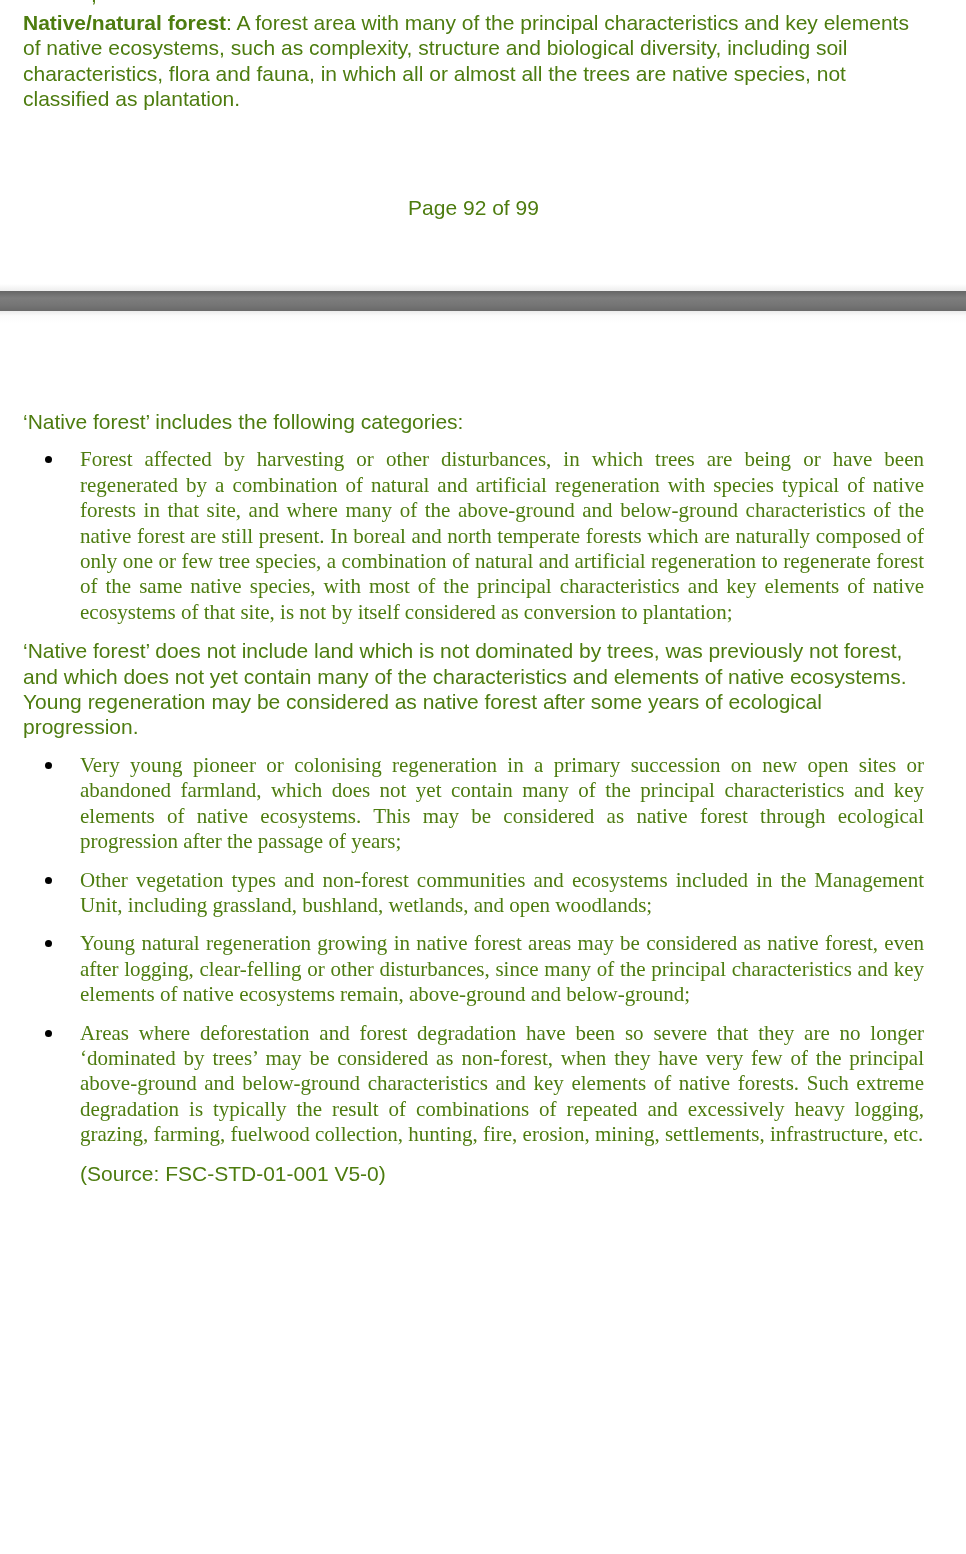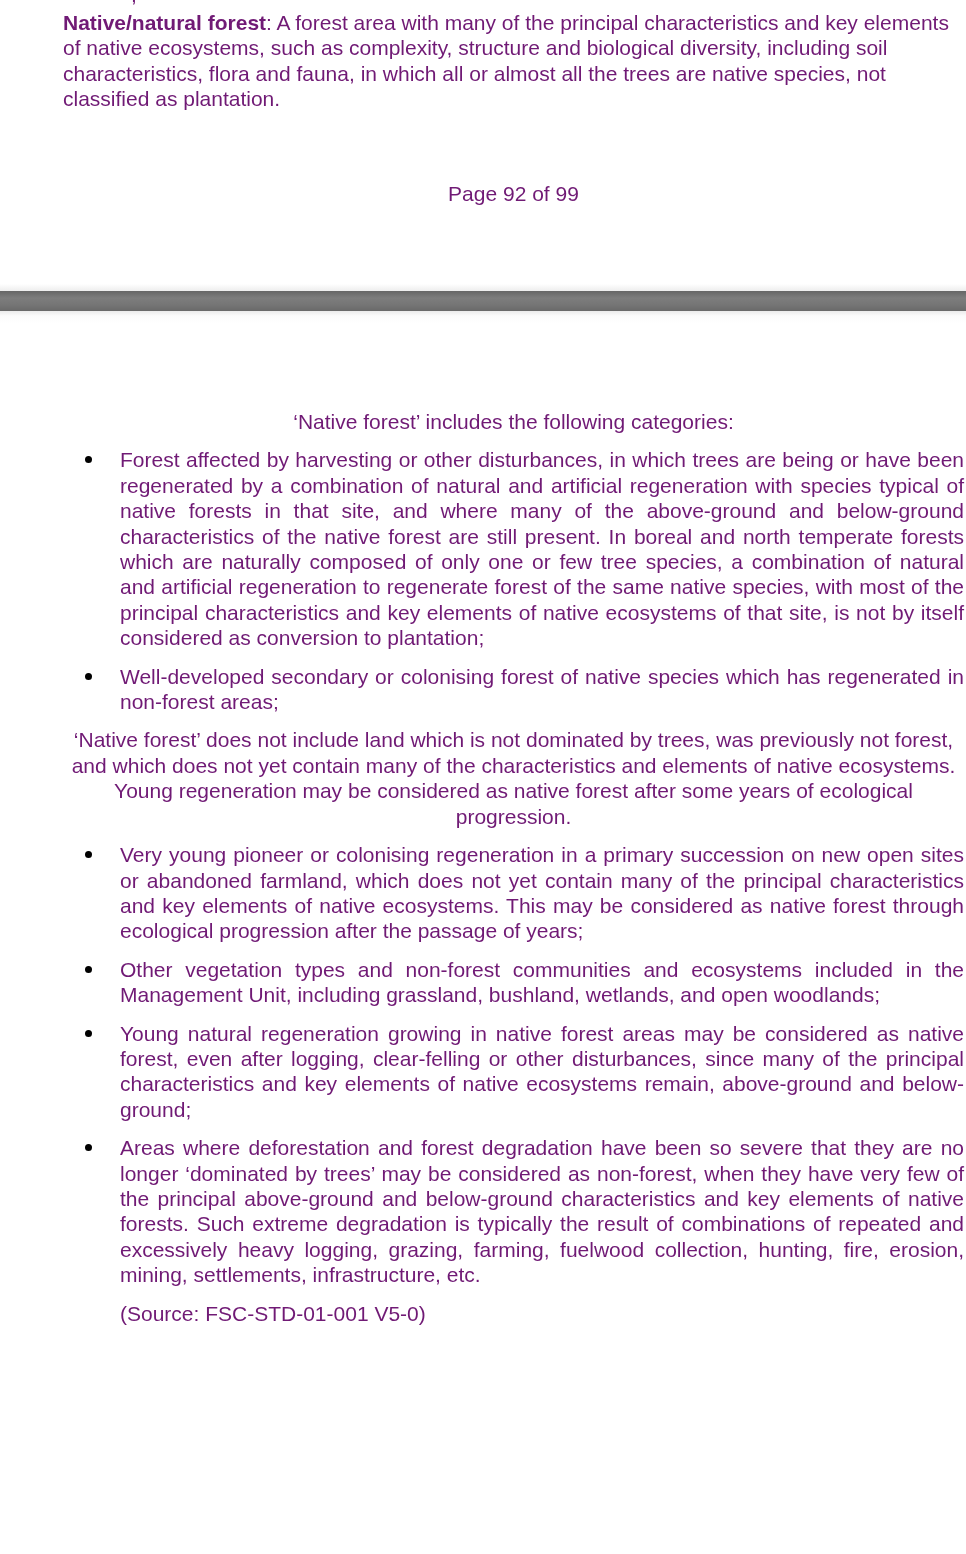--- a/index.html
+++ b/index.html
@@ -14,22 +14,21 @@
   }
   .page-canvas {
     position: absolute;
     inset: 0;
     background: #ffffff;
     overflow: hidden;
   }
   .doc-text {
     font-size: 21px;
     line-height: 25.4px;
-    color: #701a75;
-    margin-left: 40px;
+    color: #4d7c0f;
   }
   
   .fragment {
     position: absolute;
     left: 91px;
     top: -18px;
     font-size: 21px;
     line-height: 25.4px;
   }
   
@@ -38,21 +37,21 @@
     left: 23px;
     top: 10px;
     width: 901px;
     text-align: left;
   }
   .definition-term { font-weight: bold; }
   
   .page-indicator {
     position: absolute;
     left: 23px;
-    top: 181px;
+    top: 195px;
     width: 901px;
     text-align: center;
   }
   
   .sep-gap-top {
     position: absolute;
     left: 0; top: 284px;
     width: 966px; height: 7px;
     background: linear-gradient(#ffffff, #ededed);
   }
@@ -68,27 +67,28 @@
     width: 966px; height: 12px;
     background: linear-gradient(#ebebeb, #fbfbfb 40%, #ffffff);
   }
   
   .next-page {
     position: absolute;
     left: 23px;
     top: 409px;
     width: 901px;
   }
-  .para { margin-top: 13px; text-align: center; }
+  .para { margin-top: 13px; text-align: left; }
   .para:first-child { margin-top: 0; }
   .bullet-item {
     position: relative;
     margin-top: 13px;
     padding-left: 57px;
     text-align: justify;
+    font-family: Liberation Serif, serif;
   }
   .bullet-dot {
     position: absolute;
     left: 22px;
     top: 9px;
     width: 7px;
     height: 7px;
     border-radius: 50%;
     background: #000000;
   }
@@ -114,24 +114,20 @@
   <div class="sep-gap-bottom"></div>
 
   <div class="next-page doc-text">
 
     <p class="para">‘Native forest’ includes the following categories:</p>
 
     <div class="bullet-item">
       <span class="bullet-dot"></span>
       <div>Forest affected by harvesting or other disturbances, in which trees are being or have been regenerated by a combination of natural and artificial regeneration with species typical of native forests in that site, and where many of the above-ground and below-ground characteristics of the native forest are still present. In boreal and north temperate forests which are naturally composed of only one or few tree species, a combination of natural and artificial regeneration to regenerate forest of the same native species, with most of the principal characteristics and key elements of native ecosystems of that site, is not by itself considered as conversion to plantation;</div>
     </div>
-    <div class="bullet-item">
-      <span class="bullet-dot"></span>
-      <div>Well-developed secondary or colonising forest of native species which has regenerated in non-forest areas;</div>
-    </div>
 
     <p class="para">‘Native forest’ does not include land which is not dominated by trees, was previously not forest, and which does not yet contain many of the characteristics and elements of native ecosystems. Young regeneration may be considered as native forest after some years of ecological progression.</p>
 
 
 
     <div class="bullet-item">
       <span class="bullet-dot"></span>
       <div>Very young pioneer or colonising regeneration in a primary succession on new open sites or abandoned farmland, which does not yet contain many of the principal characteristics and key elements of native ecosystems. This may be considered as native forest through ecological progression after the passage of years;</div>
     </div>
     <div class="bullet-item">

